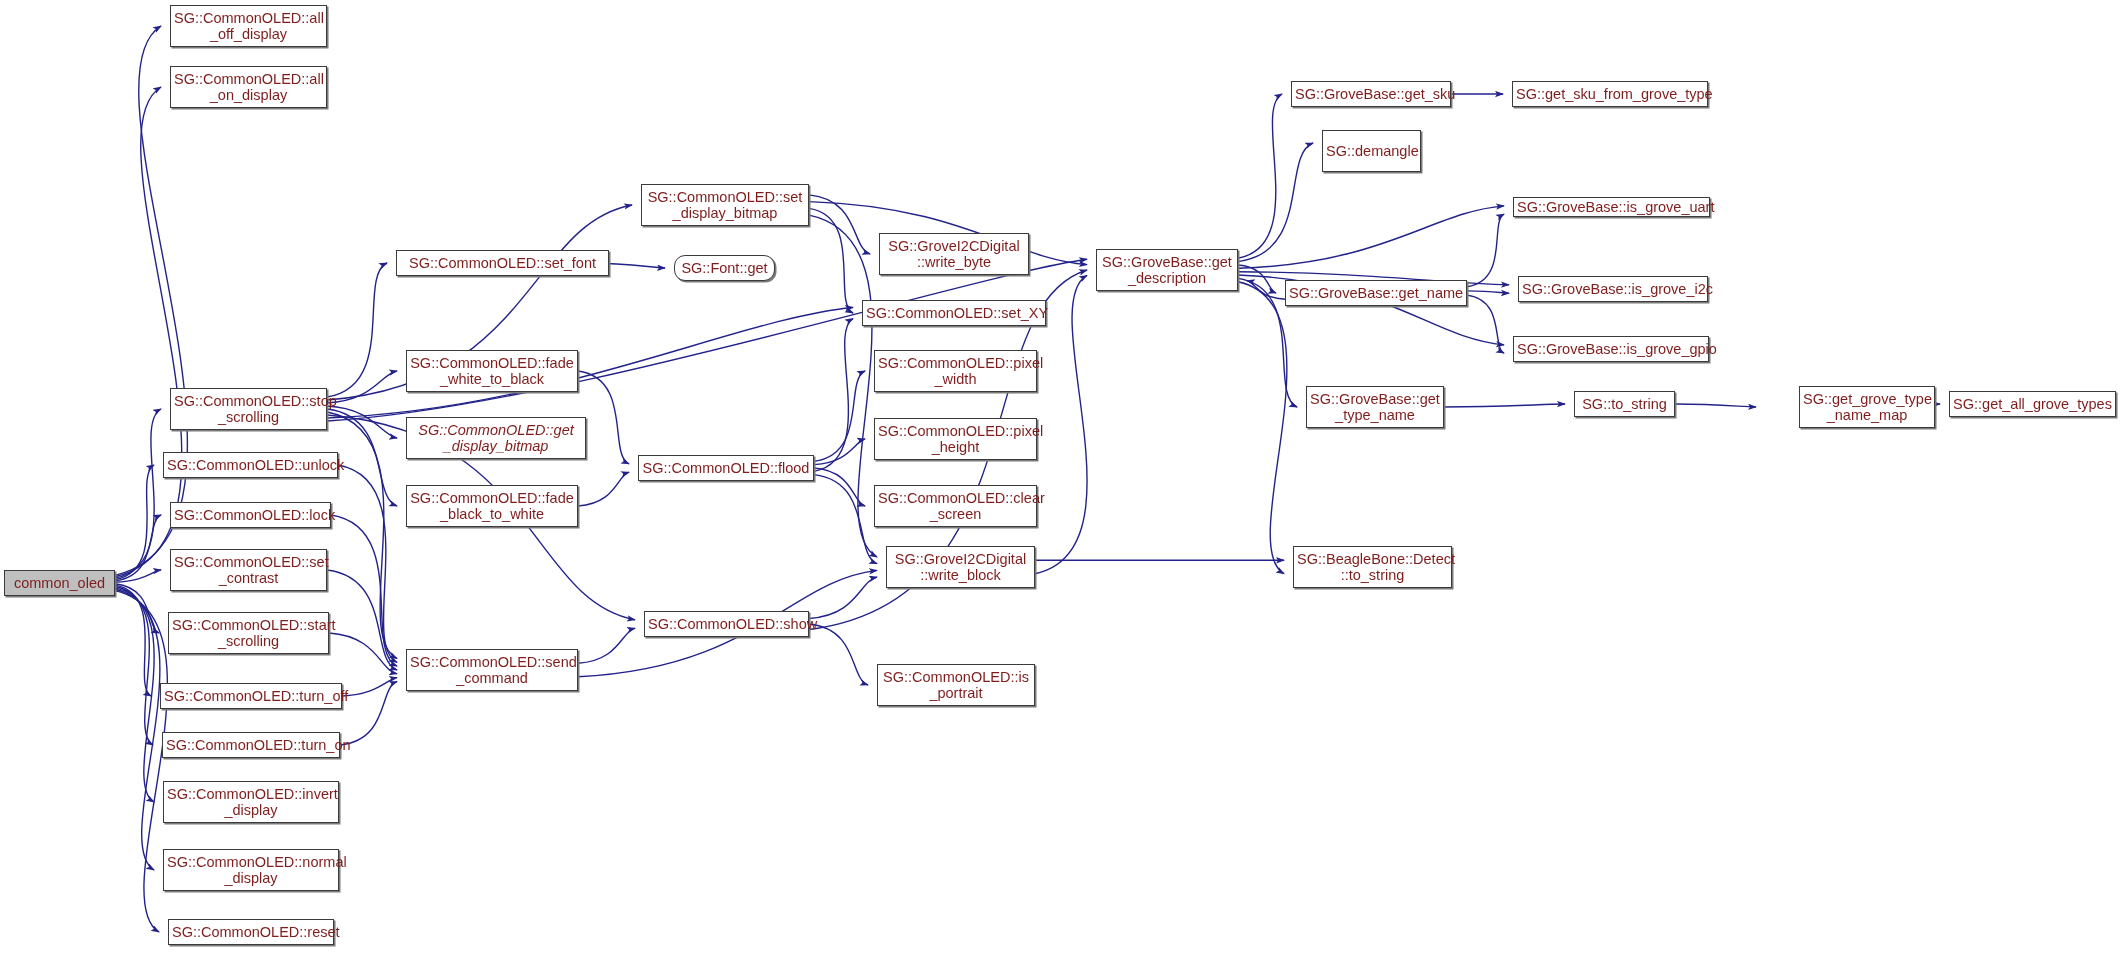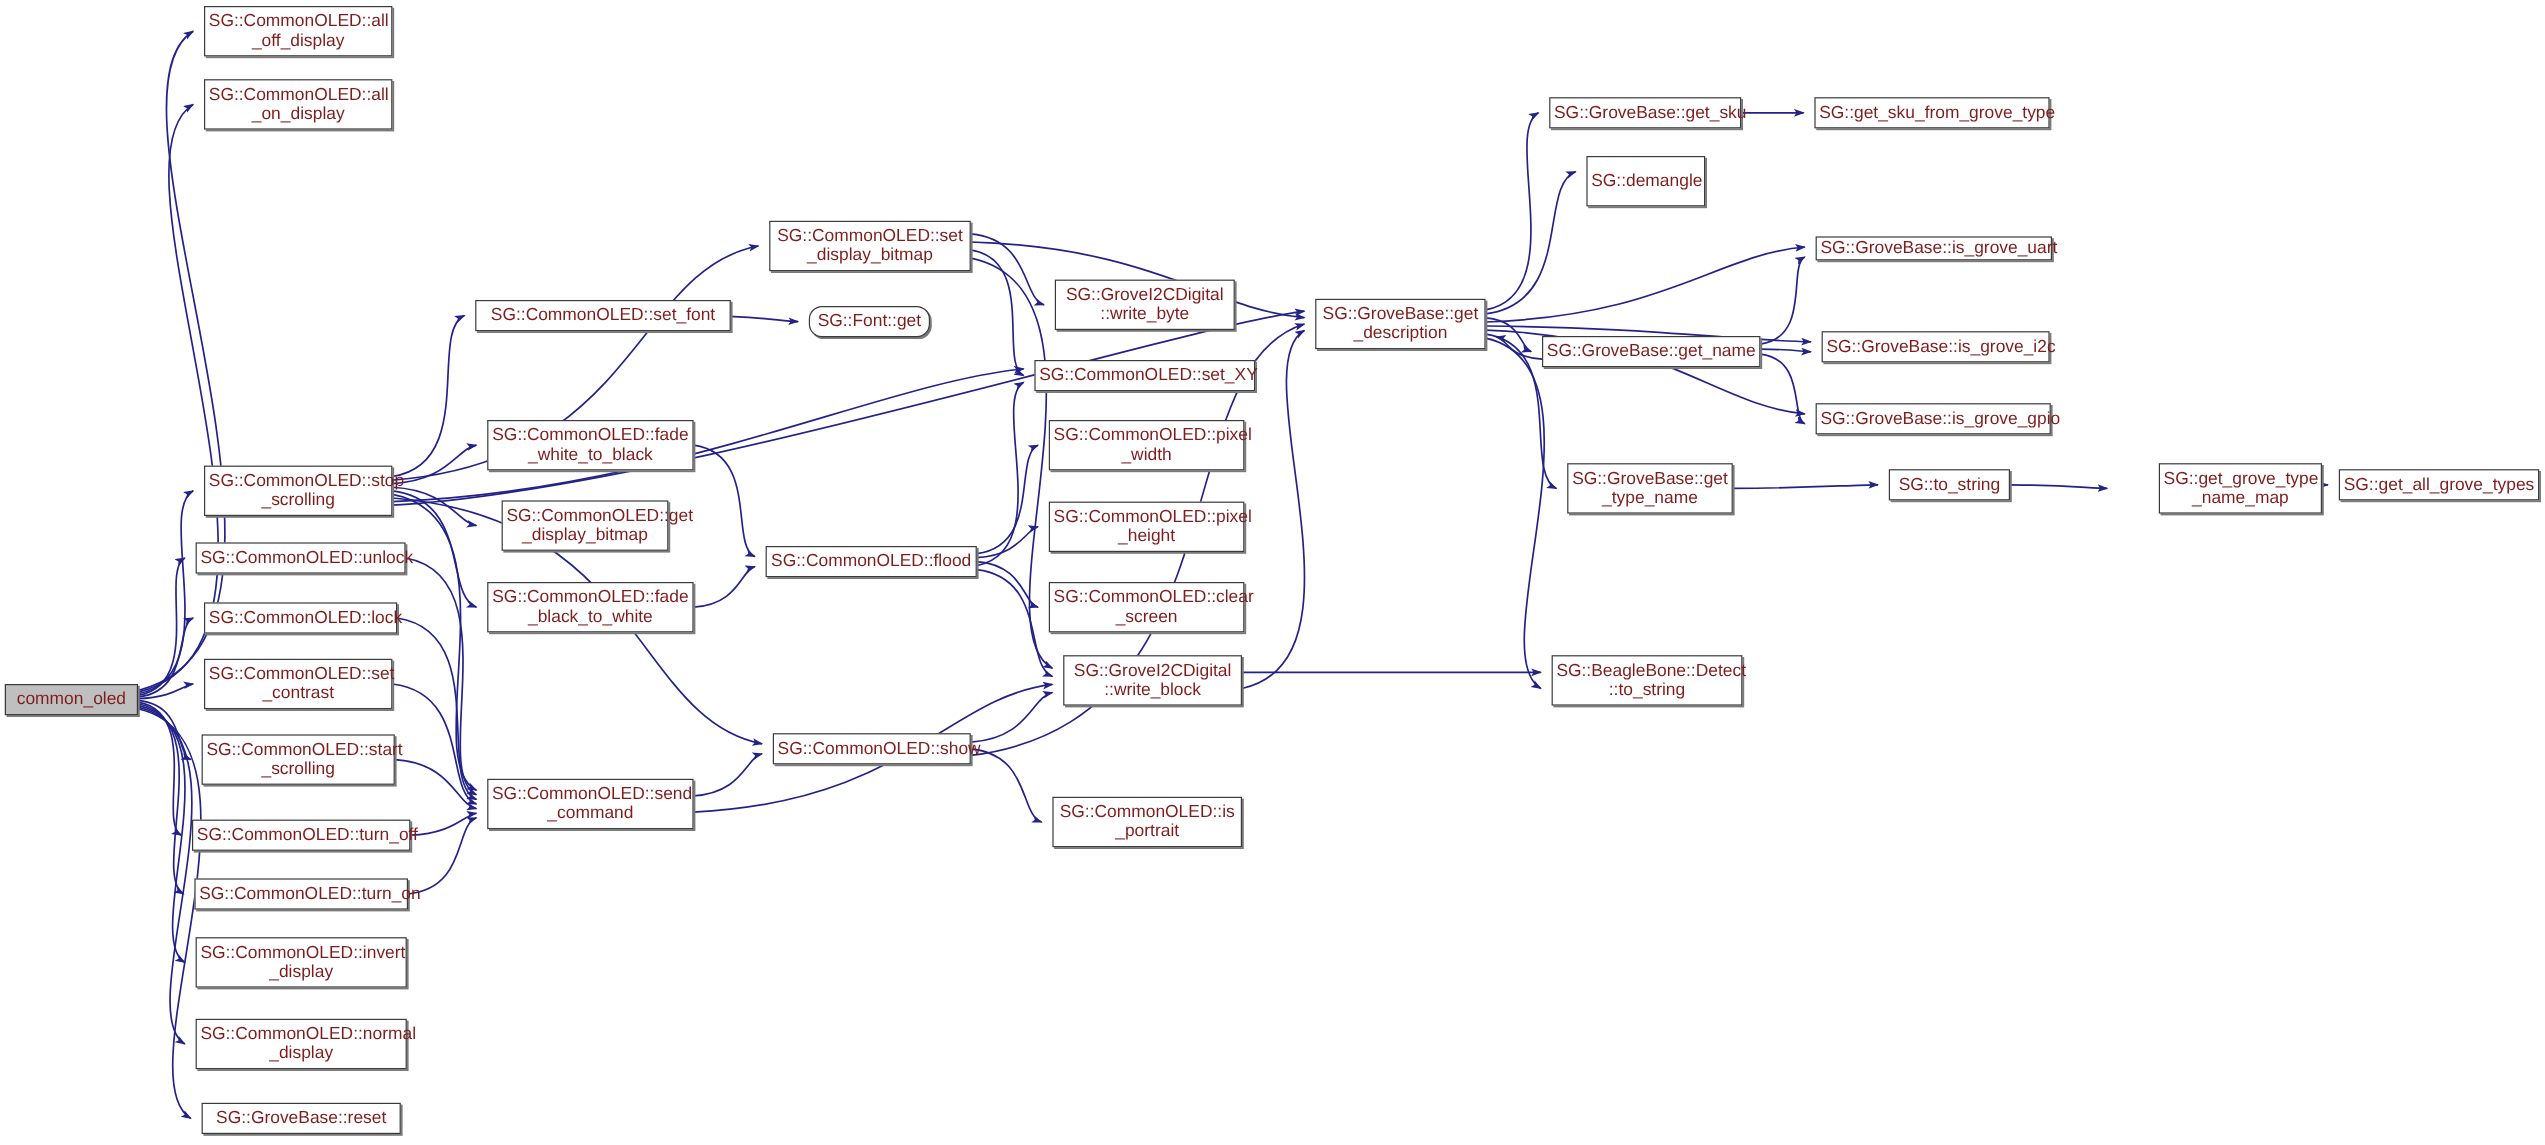--- a/index.html
+++ b/index.html
@@ -137,25 +137,25 @@
       <div class="node" style="left: 170px; top: 549px; width: 157px; height: 42px;"><span class="node-label">SG::CommonOLED::set
 _contrast</span></div>
       <div class="node" style="left: 168px; top: 612px; width: 161px; height: 42px;"><span class="node-label">SG::CommonOLED::start
 _scrolling</span></div>
       <div class="node" style="left: 160px; top: 683px; width: 182px; height: 26px;"><span class="node-label">SG::CommonOLED::turn_off</span></div>
       <div class="node" style="left: 162px; top: 732px; width: 178px; height: 26px;"><span class="node-label">SG::CommonOLED::turn_on</span></div>
       <div class="node" style="left: 163px; top: 781px; width: 176px; height: 42px;"><span class="node-label">SG::CommonOLED::invert
 _display</span></div>
       <div class="node" style="left: 163px; top: 849px; width: 176px; height: 42px;"><span class="node-label">SG::CommonOLED::normal
 _display</span></div>
-      <div class="node" style="left: 168px; top: 919px; width: 166px; height: 26px;"><span class="node-label">SG::GroveBase::reset</span></div>
+      <div class="node" style="left: 168px; top: 919px; width: 166px; height: 26px;"><span class="node-label">SG::CommonOLED::reset</span></div>
       <div class="node" style="left: 396px; top: 250px; width: 213px; height: 26px;"><span class="node-label">SG::CommonOLED::set_font</span></div>
       <div class="node" style="left: 406px; top: 350px; width: 172px; height: 42px;"><span class="node-label">SG::CommonOLED::fade
 _white_to_black</span></div>
-      <div class="node" style="left: 418px; top: 417px; width: 139px; height: 42px;"><span class="node-label">SG::CommonOLED::get
+      <div class="node" style="left: 406px; top: 417px; width: 180px; height: 42px; font-style: italic;"><span class="node-label">SG::CommonOLED::get
 _display_bitmap</span></div>
       <div class="node" style="left: 406px; top: 485px; width: 172px; height: 42px;"><span class="node-label">SG::CommonOLED::fade
 _black_to_white</span></div>
       <div class="node" style="left: 406px; top: 649px; width: 172px; height: 42px;"><span class="node-label">SG::CommonOLED::send
 _command</span></div>
       <div class="node" style="left: 641px; top: 184px; width: 168px; height: 42px;"><span class="node-label">SG::CommonOLED::set
 _display_bitmap</span></div>
       <div class="node" style="left: 674px; top: 255px; width: 101px; height: 26px; border-radius: 11px;"><span class="node-label">SG::Font::get</span></div>
       <div class="node" style="left: 638px; top: 455px; width: 176px; height: 26px;"><span class="node-label">SG::CommonOLED::flood</span></div>
       <div class="node" style="left: 644px; top: 611px; width: 165px; height: 26px;"><span class="node-label">SG::CommonOLED::show</span></div>

